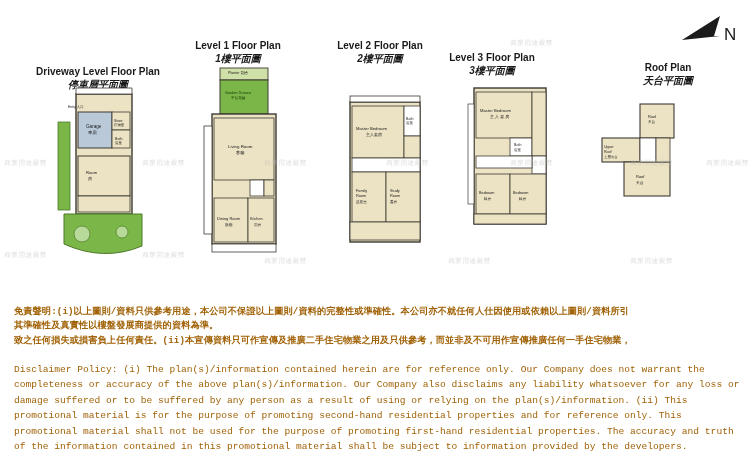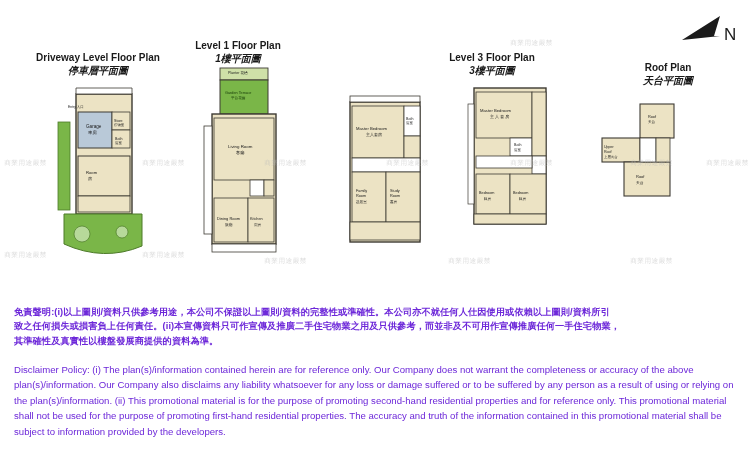--- a/index.html
+++ b/index.html
@@ -79,21 +79,22 @@
     white-space: nowrap;
     transform: scale(0.95);
   }
 
   
   .disclaimer {
     position: absolute;
     left: 14px;
     top: 305px;
     width: 728px;
-    color: #6d28d9;
+    color: #a16207;
+    font-family: Liberation Mono, monospace;
   }
   .disclaimer .zh-block {
     font-size: 9.2px;
     line-height: 1.55;
     font-weight: bold;
     letter-spacing: 0.1px;
   }
   .disclaimer .en-block {
     font-size: 9.6px;
     line-height: 1.62;
@@ -106,30 +107,34 @@
 
 <div id="page">
 
   <div class="north">
     <svg width="60" height="40" viewBox="0 0 60 40">
       <polygon points="2,26 40,2 34,22 40,22" fill="#1b1b1b"></polygon>
       <text x="44" y="26" font-family="Liberation Sans, sans-serif" font-size="17" fill="#1b1b1b">N</text>
     </svg>
   </div>
 
-  <div class="plan-title" style="left:28px; top:52px; width:140px;">
+  <div class="plan-title" style="left:28px; top:66px; width:140px;">
     <div class="en">Driveway Level Floor Plan</div>
     <div class="zh">停車層平面圖</div>
   </div>
 
   <div class="plan-title" style="left:178px; top:40px; width:120px;">
     <div class="en">Level 1 Floor Plan</div>
     <div class="zh">1樓平面圖</div>
   </div>
 
+  <div class="plan-title" style="left:320px; top:40px; width:120px;">
+    <div class="en">Level 2 Floor Plan</div>
+    <div class="zh">2樓平面圖</div>
+  </div>
 
   <div class="plan-title" style="left:432px; top:52px; width:120px;">
     <div class="en">Level 3 Floor Plan</div>
     <div class="zh">3樓平面圖</div>
   </div>
 
   <div class="plan-title" style="left:613px; top:62px; width:110px;">
     <div class="en">Roof Plan</div>
     <div class="zh">天台平面圖</div>
   </div>
@@ -345,19 +350,19 @@
   </div>
   <div class="wm" style="left:628px; top:248px;">
     <div class="wm-box">
         <span class="wm-txt">商業用途嚴禁</span>
       </div>
   </div>
 
   <div class="disclaimer">
     <div class="zh-block">
       <span class="zh-line">免責聲明:(i)以上圖則/資料只供參考用途，本公司不保證以上圖則/資料的完整性或準確性。本公司亦不就任何人仕因使用或依賴以上圖則/資料所引</span>
+      <span class="zh-line">其準確性及真實性以樓盤發展商提供的資料為準。</span>
       <span class="zh-line">致之任何損失或損害負上任何責任。(ii)本宣傳資料只可作宣傳及推廣二手住宅物業之用及只供參考，而並非及不可用作宣傳推廣任何一手住宅物業，</span>
-      <span class="zh-line">其準確性及真實性以樓盤發展商提供的資料為準。</span>
     </div>
     <div class="en-block">Disclaimer Policy: (i) The plan(s)/information contained herein are for reference only. Our Company does not warrant the completeness or accuracy of the above plan(s)/information. Our Company also disclaims any liability whatsoever for any loss or damage suffered or to be suffered by any person as a result of using or relying on the plan(s)/information. (ii) This promotional material is for the purpose of promoting second-hand residential properties and for reference only. This promotional material shall not be used for the purpose of promoting first-hand residential properties. The accuracy and truth of the information contained in this promotional material shall be subject to information provided by the developers.</div>
   </div>
 
 </div>
 
 </body></html>

